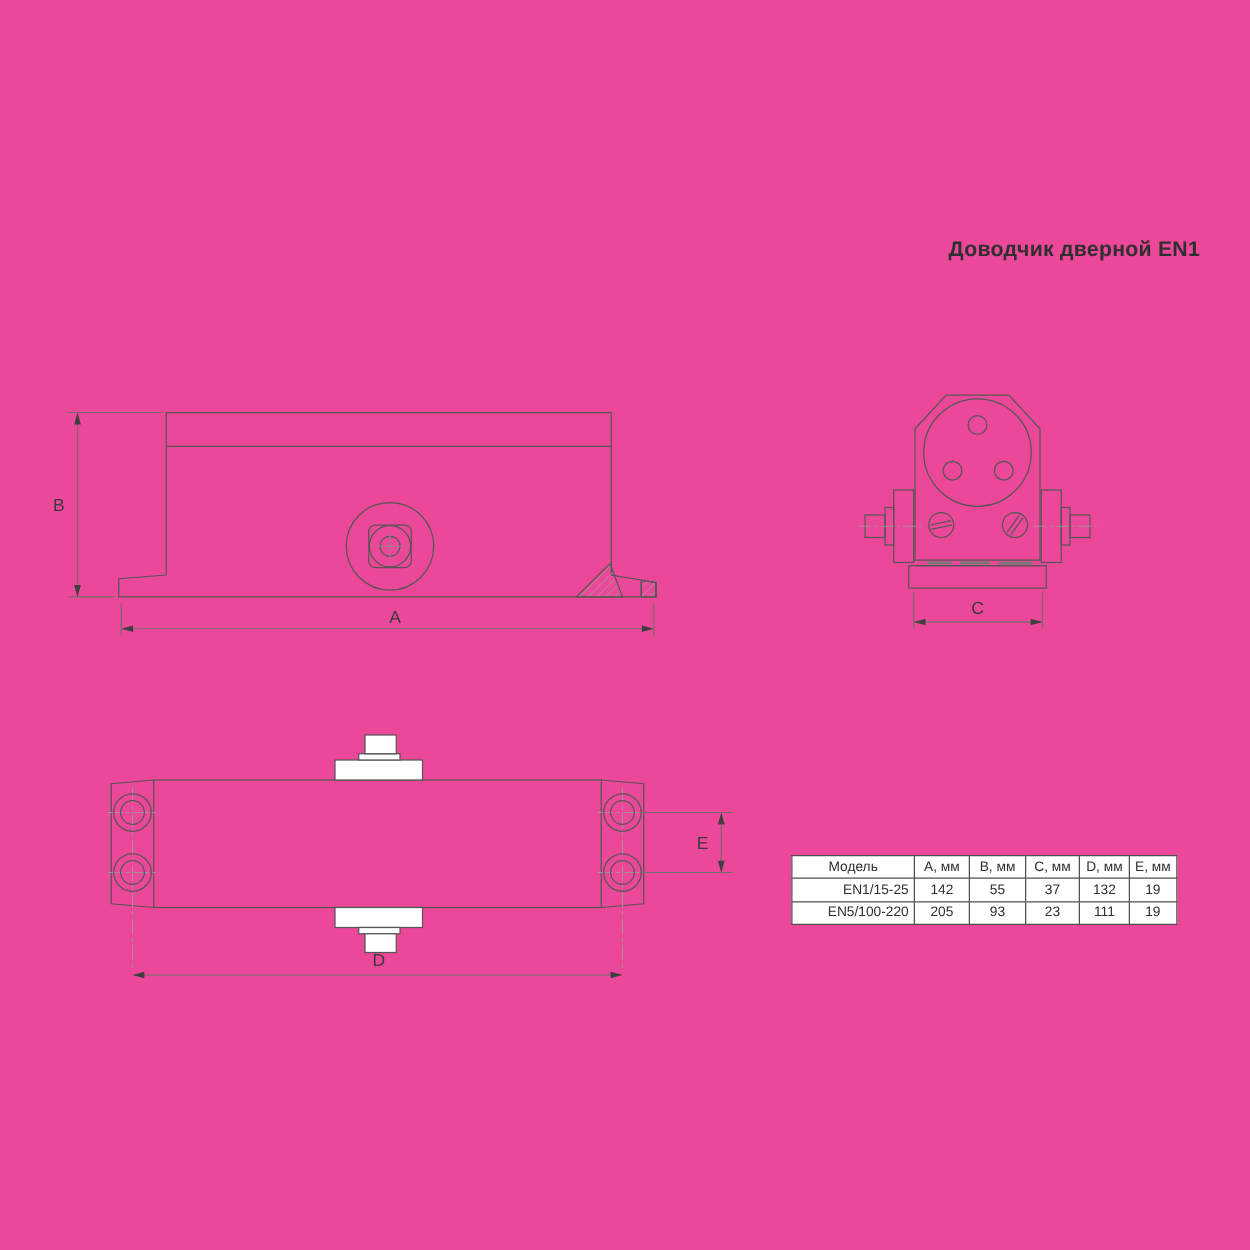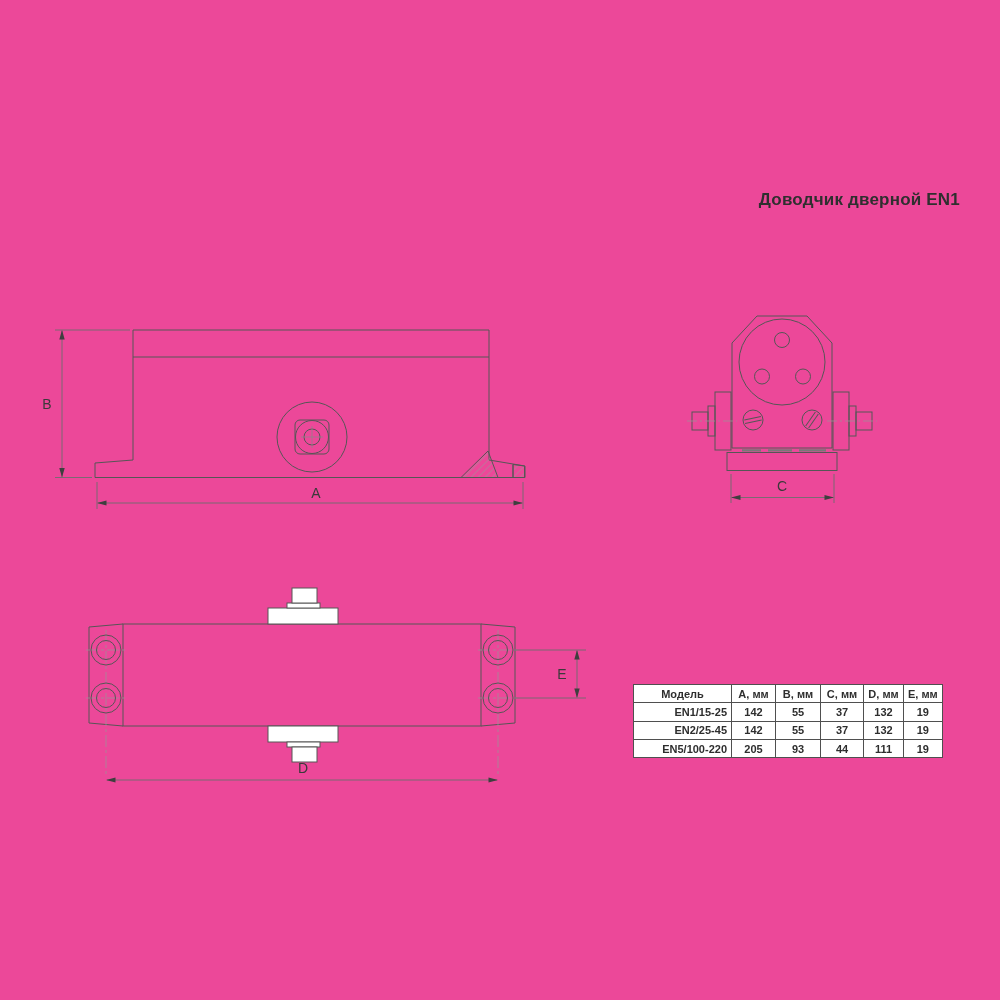--- a/index.html
+++ b/index.html
@@ -12,21 +12,21 @@
     font-size:17px;font-weight:bold;color:#2f2f2f;letter-spacing:.2px;
   }
   svg.drawing{position:absolute;left:0;top:0;}
   .dims-table{
     position:absolute;left:633px;top:684px;
     border-collapse:collapse;font-size:11px;color:#2e2e2e;
     background:#fff;
   }
   .dims-table th,.dims-table td{
     border:1px solid #4f4f4f;height:17.3px;padding:0 4px;
-    font-weight:bold;text-align:center;white-space:nowrap;
+    font-weight:normal;text-align:center;white-space:nowrap;
   }
   .dims-table td.model{text-align:right;padding-left:7px;}
   .dims-table th{text-align:center;}
 </style>
 </head>
 <body>
 
 <div class="canvas">
 
   <div class="title">Доводчик дверной EN1</div>
@@ -214,31 +214,23 @@
     <tbody>
         <tr>
           <td class="model">EN1/15-25</td>
           <td>142</td>
           <td>55</td>
           <td>37</td>
           <td>132</td>
           <td>19</td>
         </tr>
         <tr>
-          <td class="model">EN2/25-45</td>
-          <td>142</td>
-          <td>55</td>
-          <td>37</td>
-          <td>132</td>
-          <td>19</td>
-        </tr>
-        <tr>
           <td class="model">EN5/100-220</td>
           <td>205</td>
           <td>93</td>
-          <td>44</td>
+          <td>23</td>
           <td>111</td>
           <td>19</td>
         </tr>
       </tbody>
   </table>
 
 </div>
 
 </body></html>

